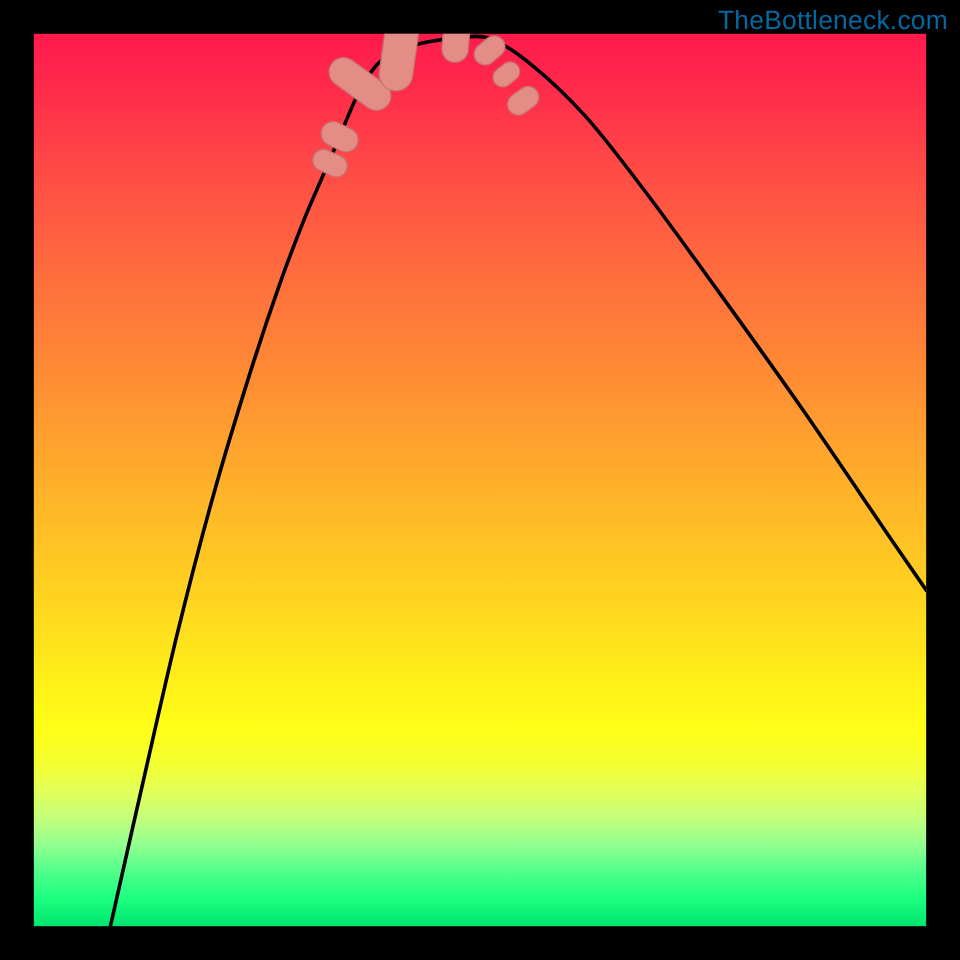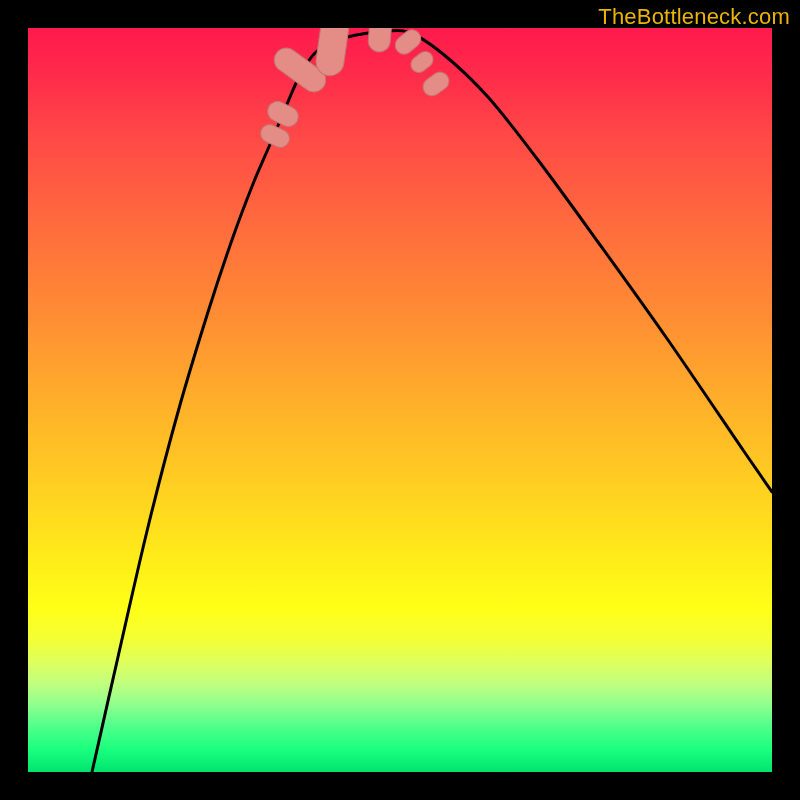--- a/index.html
+++ b/index.html
@@ -49,21 +49,21 @@
     );
   }
   .svg-layer {
     position: absolute;
     inset: 0;
   }
   .watermark {
     position: absolute;
     top: 4px;
     right: 10px;
-    color: #eab308;
+    color: #0369a1;
     font-size: 22px;
     letter-spacing: 0.2px;
     user-select: none;
   }
 </style>
 </head>
 <body>
 
 <div class="frame">
   <div class="plot-area">

